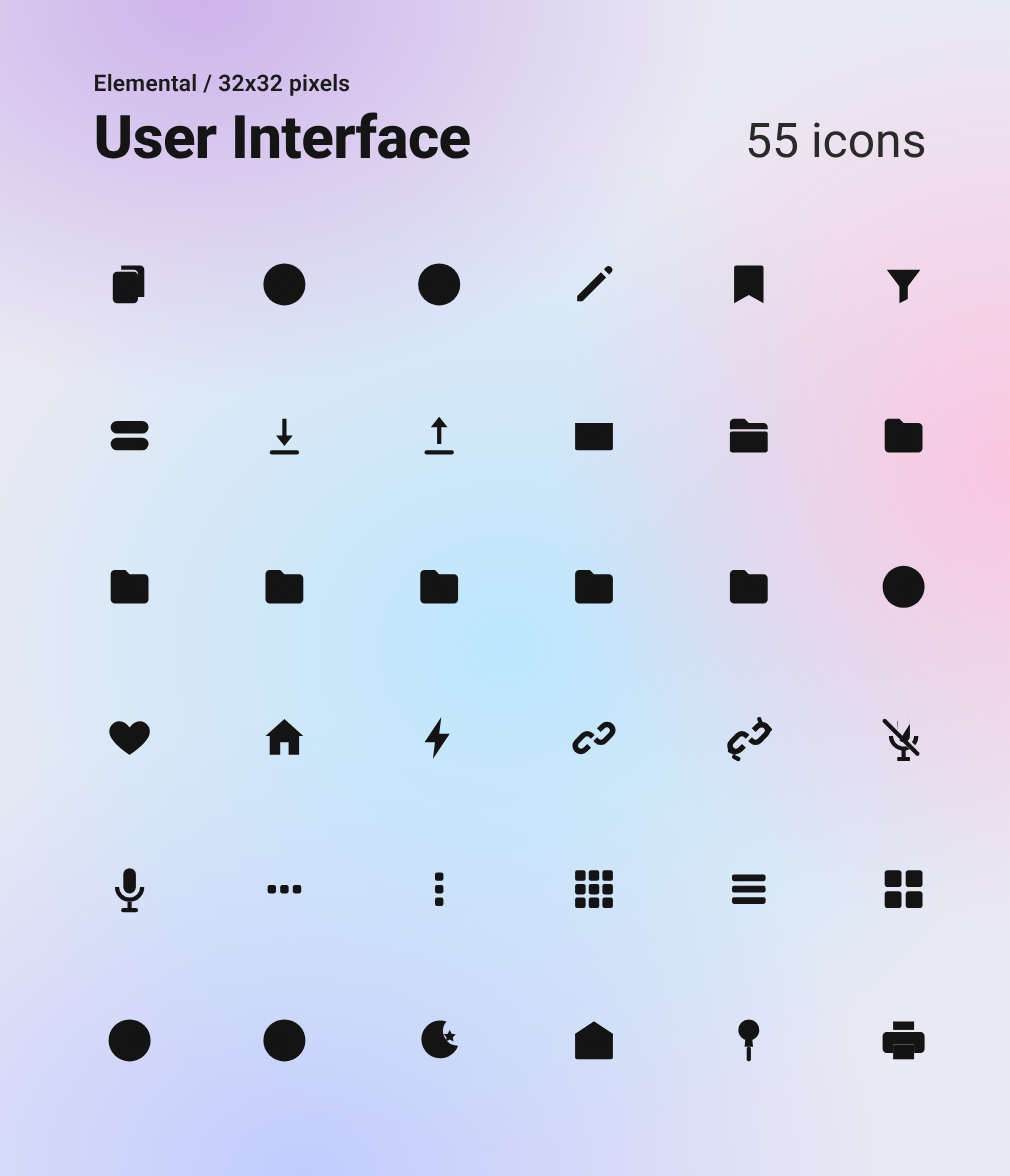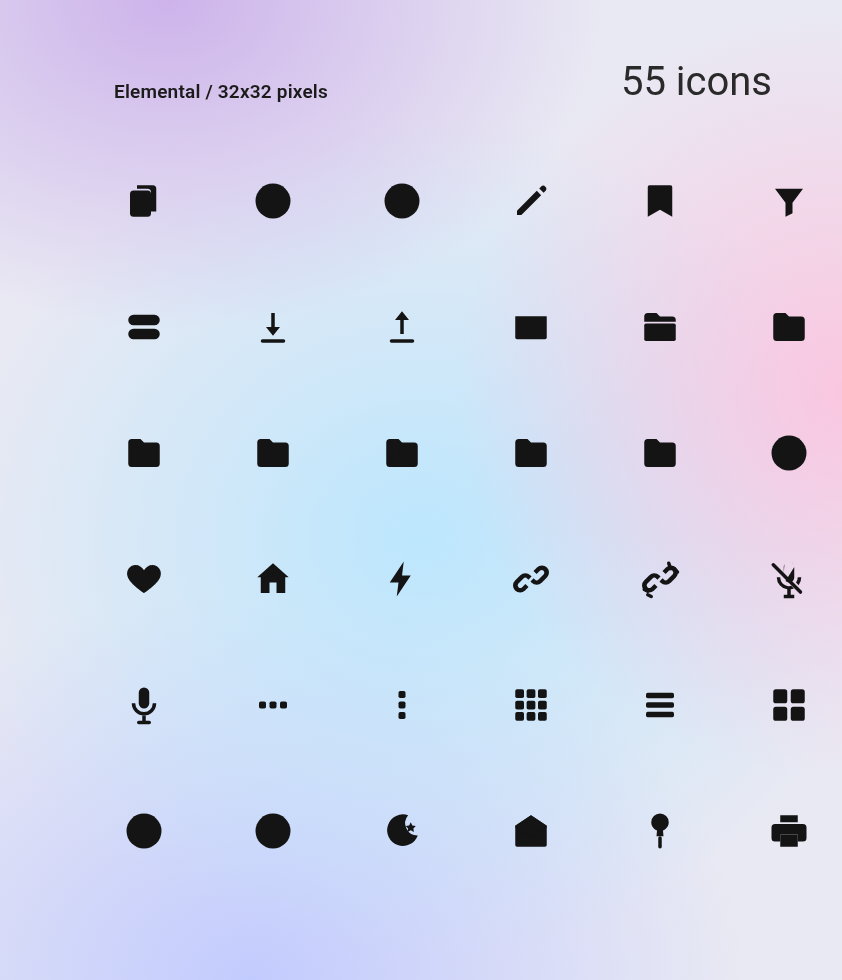--- a/index.html
+++ b/index.html
@@ -7,21 +7,21 @@
   body {
     font-family: -apple-system, BlinkMacSystemFont, "Segoe UI", Roboto, Helvetica, Arial, sans-serif;
     background:
       radial-gradient(800px 600px at 20% 0%, rgba(190,150,230,0.65) 0%, transparent 55%),
       radial-gradient(700px 700px at 100% 40%, rgba(255,190,220,0.8) 0%, transparent 55%),
       radial-gradient(800px 700px at 50% 55%, rgba(180,230,255,0.85) 0%, transparent 60%),
       radial-gradient(900px 700px at 30% 100%, rgba(190,200,255,0.9) 0%, transparent 55%),
       linear-gradient(#e9e9f3, #e9e9f3);
     color: #141414;
   }
-  .page { padding: 58px 70px 40px 114px; }
+  .page { padding: 58px 70px 40px 78px; }
   .header { display: flex; justify-content: space-between; align-items: flex-end; margin-bottom: 68px; }
   .header-left { }
   .subtitle { font-size: 19px; font-weight: 600; color: #1b1b1b; margin-bottom: 6px; letter-spacing: 0.2px; }
   .title { font-size: 50px; font-weight: 800; letter-spacing: -0.5px; color: #151515; }
   .count { font-size: 40px; font-weight: 400; color: #2a2a2a; padding-bottom: 4px; }
   .grid {
     display: grid;
     grid-template-columns: repeat(6, 48px);
     grid-auto-rows: 48px;
     column-gap: 81px;
@@ -34,20 +34,21 @@
   .cell svg * { fill: #141414; }
   .cell svg .stroke { fill: none; stroke: #141414; }
 </style>
 </head>
 <body>
 
 <div class="page">
   <div class="header">
     <div class="header-left">
       <div class="subtitle">Elemental / 32x32 pixels</div>
+      <div class="title">User Interface</div>
     </div>
     <div class="count">55 icons</div>
   </div>
 
   <div class="grid">
 
     <div class="cell" title="Copy / Documents">
       <svg viewBox="0 0 24 24">
           <rect x="4" y="6" width="12" height="15" rx="2"></rect>
           <path d="M8 3h9a2 2 0 0 1 2 2v13h-3V7a2 2 0 0 0-2-2H8V3z"></path>

